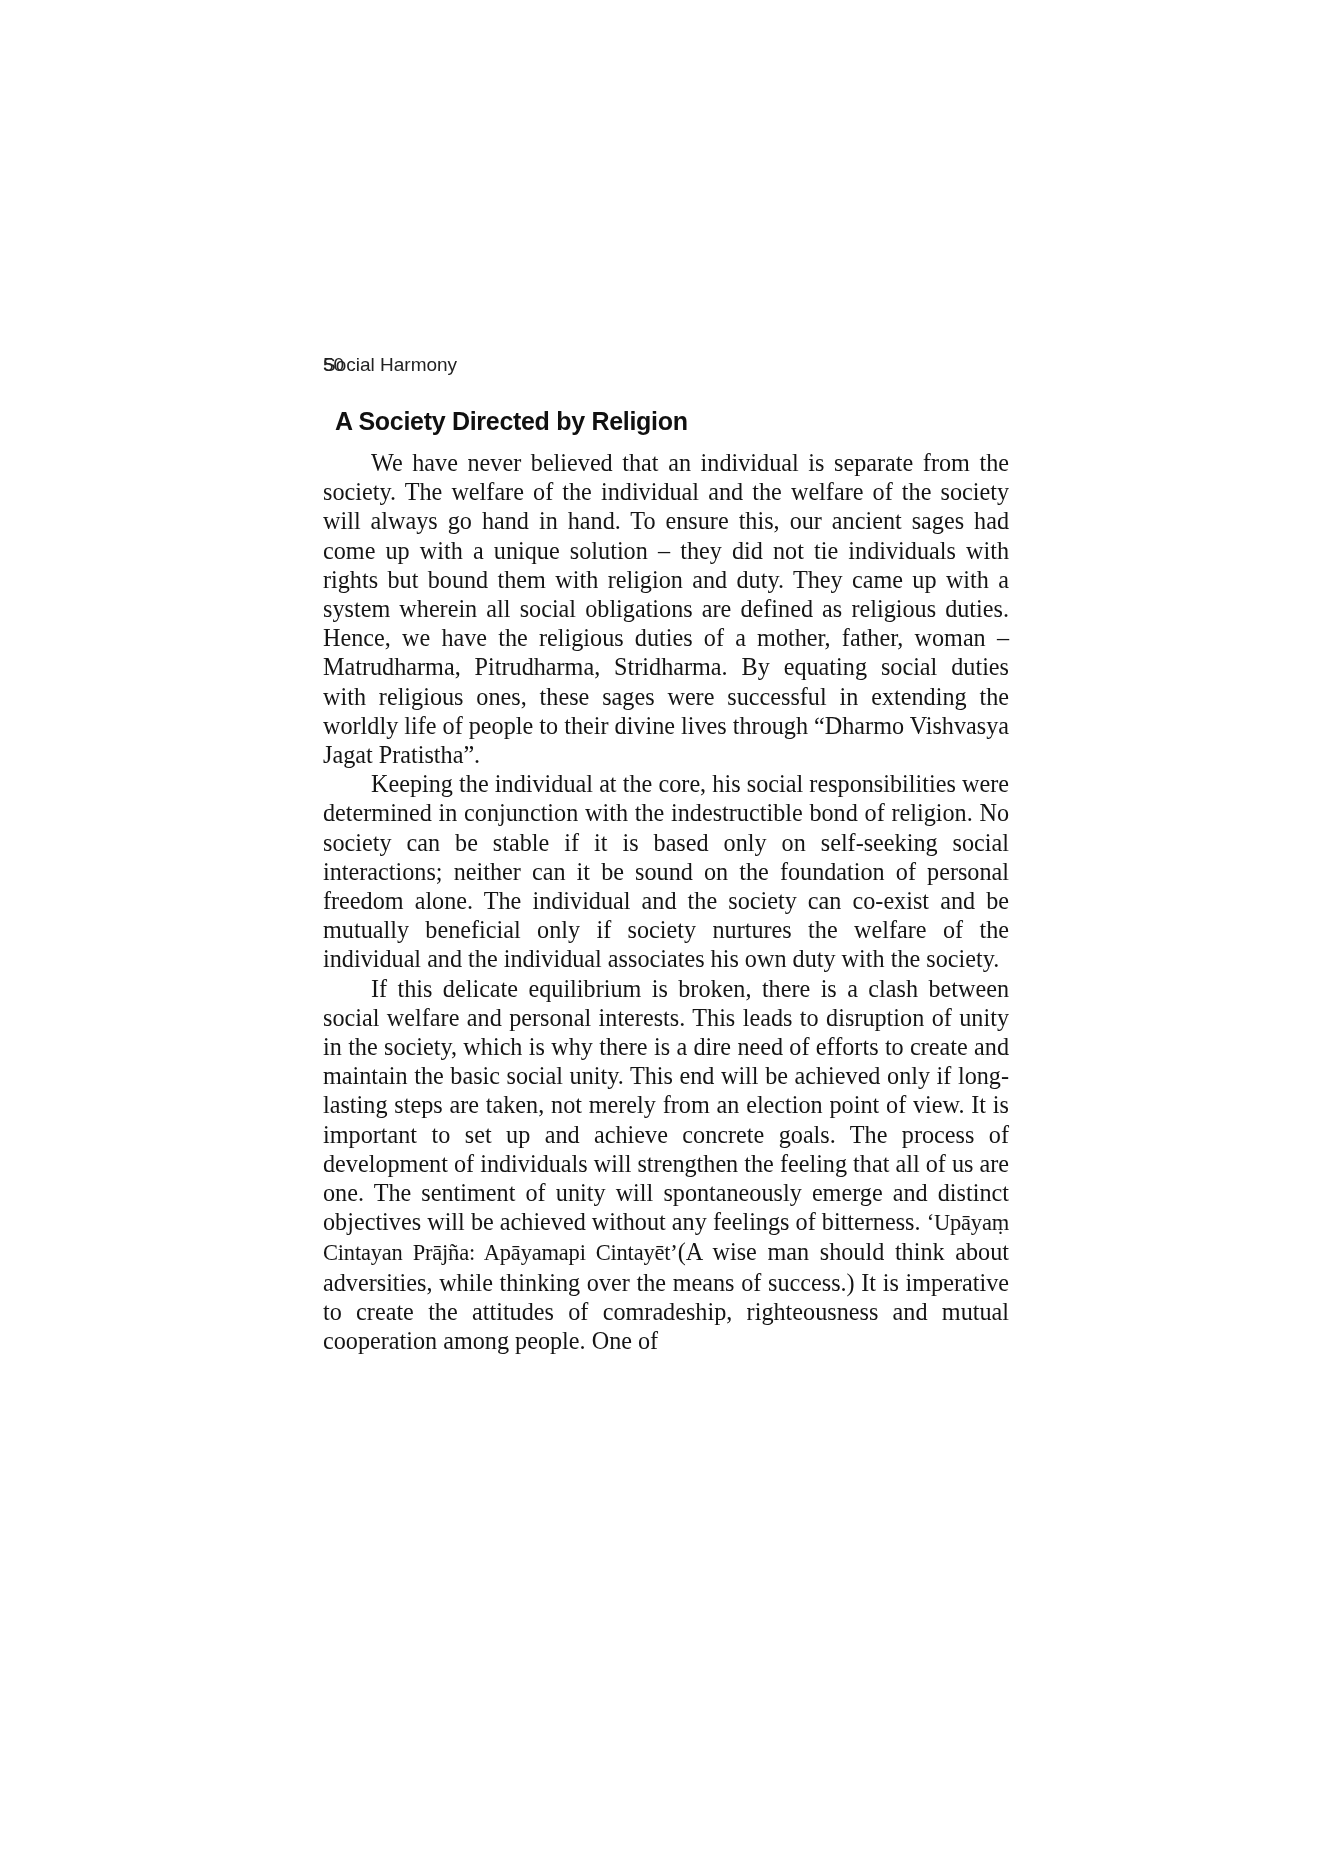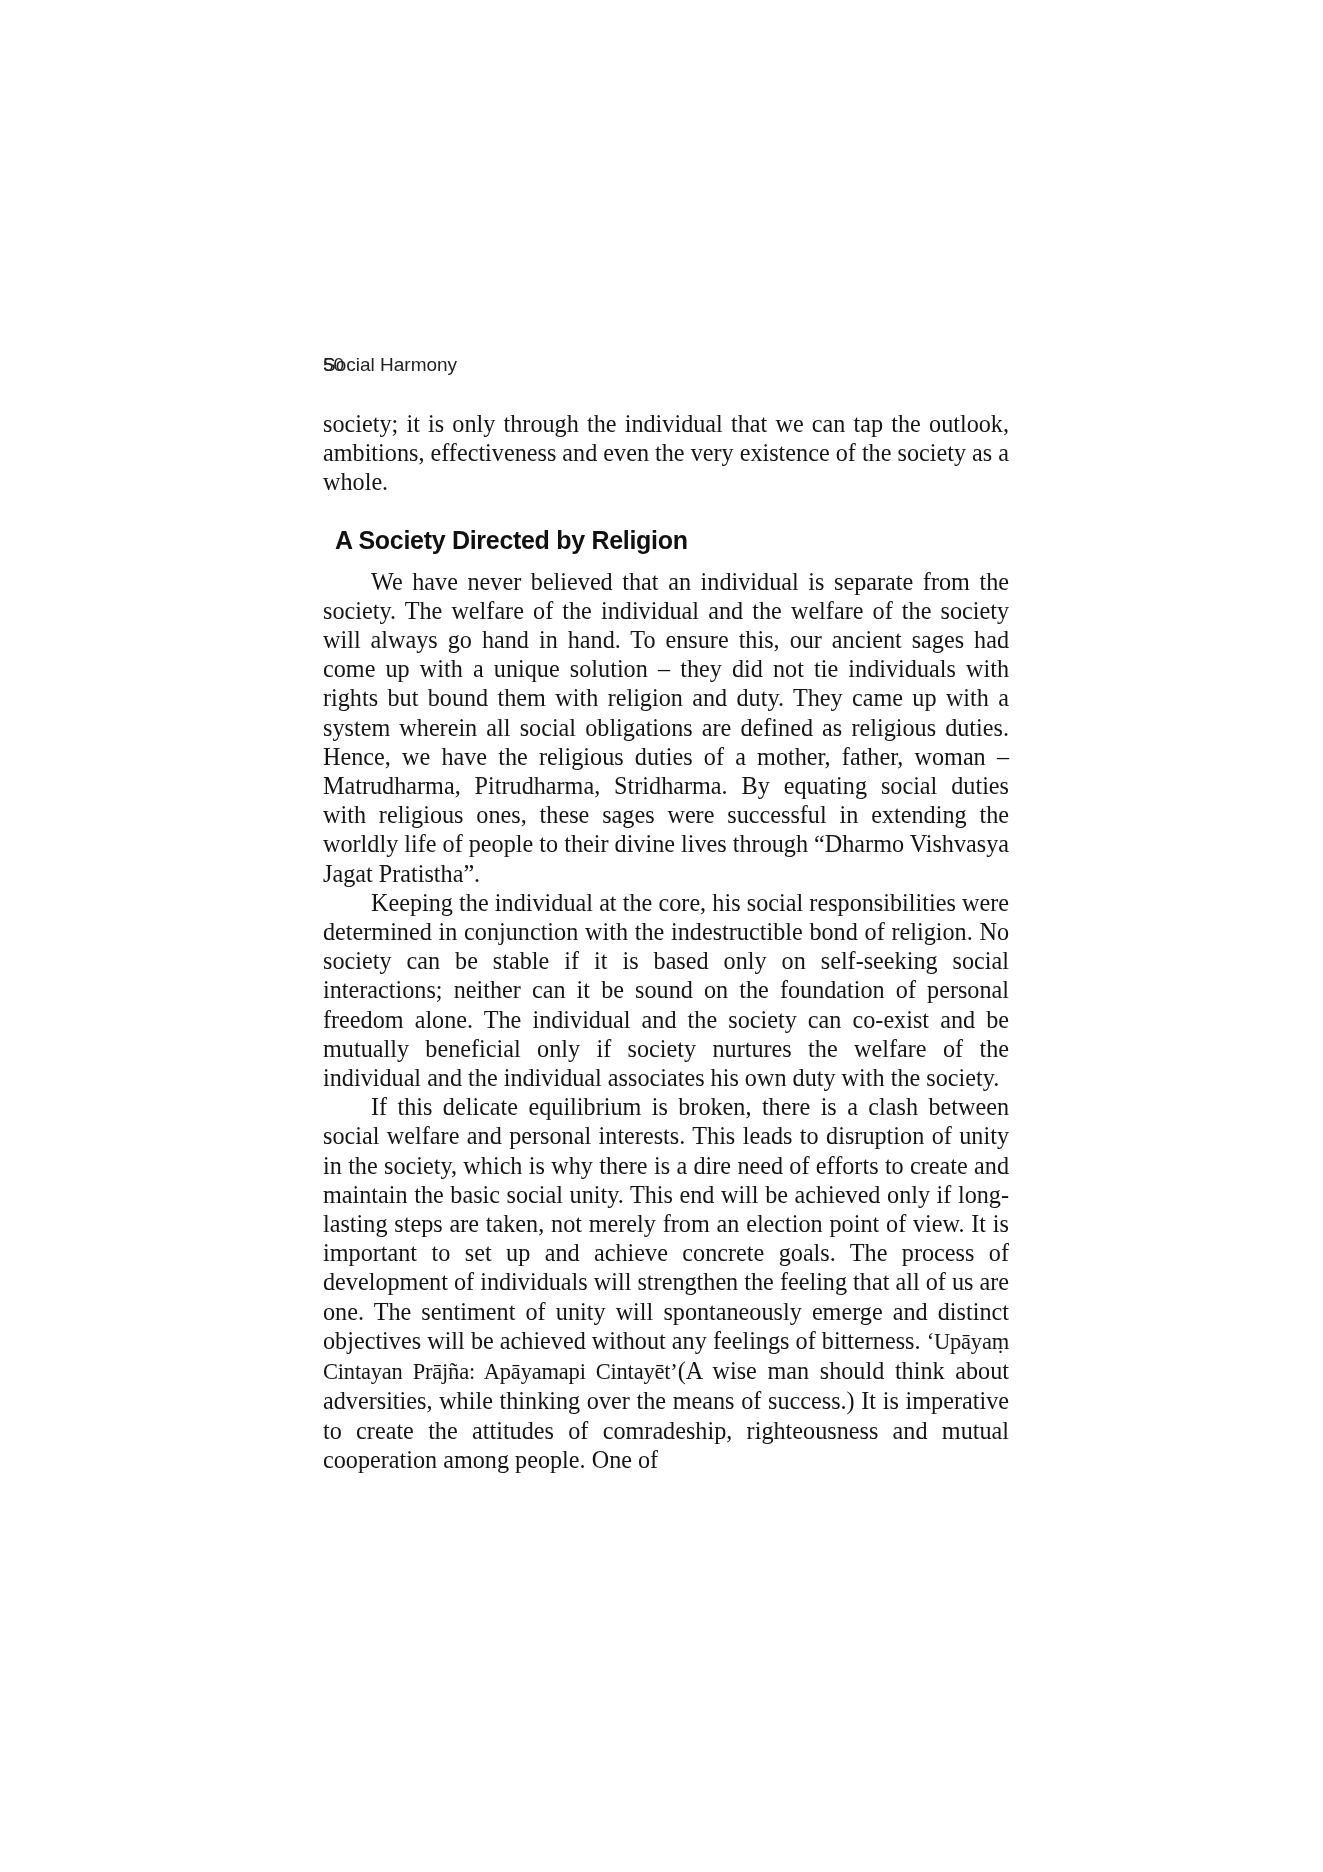--- a/index.html
+++ b/index.html
@@ -74,21 +74,20 @@
 </head>
 <body>
 
 <div class="page">
   <div class="running-head">
     <span class="page-number">50</span>
     <span class="running-title">Social Harmony</span>
   </div>
 
   <div class="body-text">
-    <p class="para first-para">society; it is only through the individual that we can tap the outlook, ambitions, effectiveness and even the very existence of the society as a whole.</p>
 
     <h2 class="section-heading">A Society Directed by Religion</h2>
 
     <p class="para indent">We have never believed that an individual is separate from the society. The welfare of the individual and the welfare of the society will always go hand in hand. To ensure this, our ancient sages had come up with a unique solution – they did not tie individuals with rights but bound them with religion and duty. They came up with a system wherein all social obligations are defined as religious duties. Hence, we have the religious duties of a mother, father, woman – Matrudharma, Pitrudharma, Stridharma. By equating social duties with religious ones, these sages were successful in extending the worldly life of people to their divine lives through “Dharmo Vishvasya Jagat Pratistha”.</p>
     <p class="para indent">Keeping the individual at the core, his social responsibilities were determined in conjunction with the indestructible bond of religion. No society can be stable if it is based only on self-seeking social interactions; neither can it be sound on the foundation of personal freedom alone. The individual and the society can co-exist and be mutually beneficial only if society nurtures the welfare of the individual and the individual associates his own duty with the society.</p>
     <p class="para indent"><span>If this delicate equilibrium is broken, there is a clash between social welfare and personal interests. This leads to disruption of unity in the society, which is why there is a dire need of efforts to create and maintain the basic social unity. This end will be achieved only if long-lasting steps are taken, not merely from an election point of view. It is important to set up and achieve concrete goals. The process of development of individuals will strengthen the feeling that all of us are one. The sentiment of unity will spontaneously emerge and distinct objectives will be achieved without any feelings of bitterness. </span><span class="translit">‘Upāyaṃ Cintayan Prājña: Apāyamapi Cintayēt’</span><span>(A wise man should think about adversities, while thinking over the means of success.) It is imperative to create the attitudes of comradeship, righteousness and mutual cooperation among people. One of</span></p>
   </div>
 </div>
 
 </body></html>

